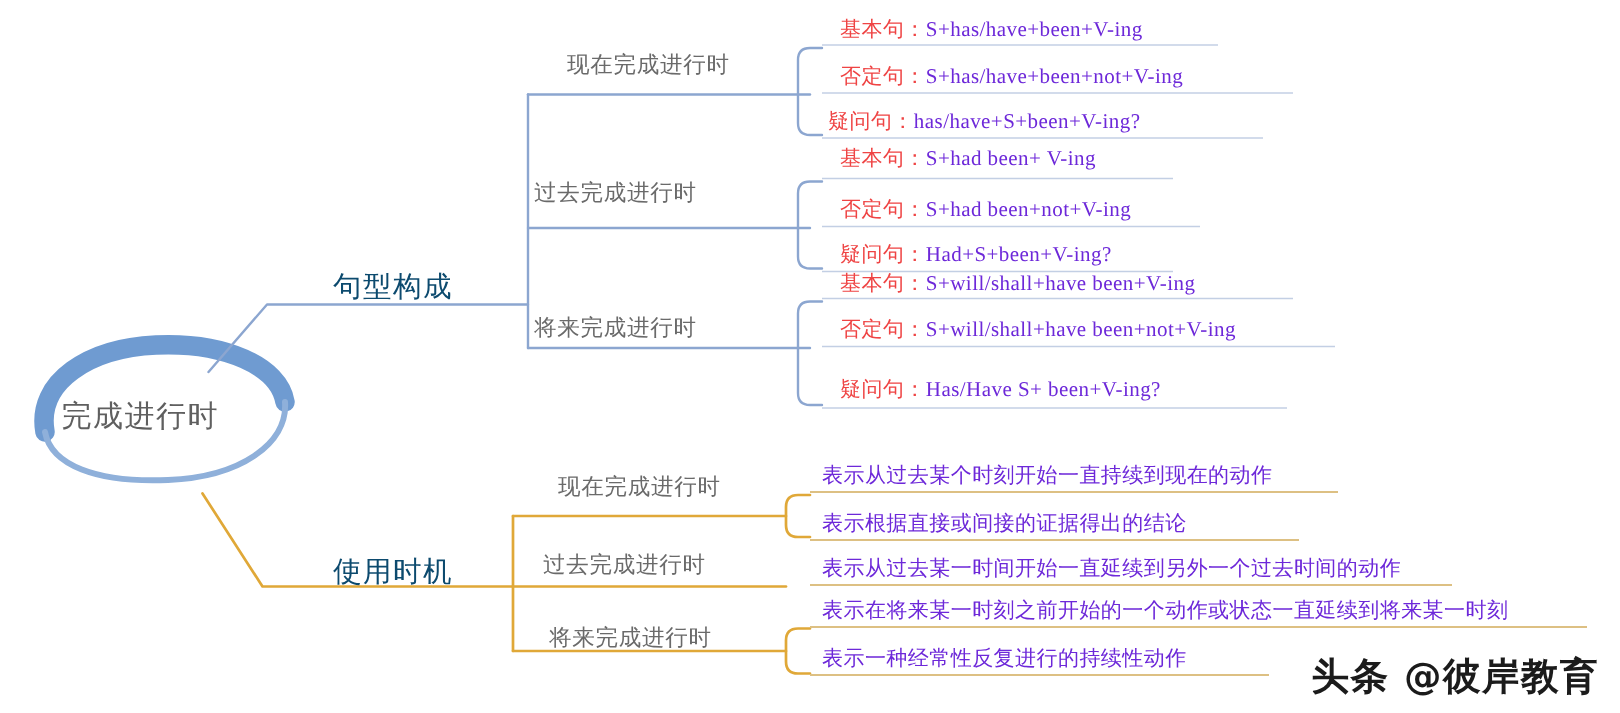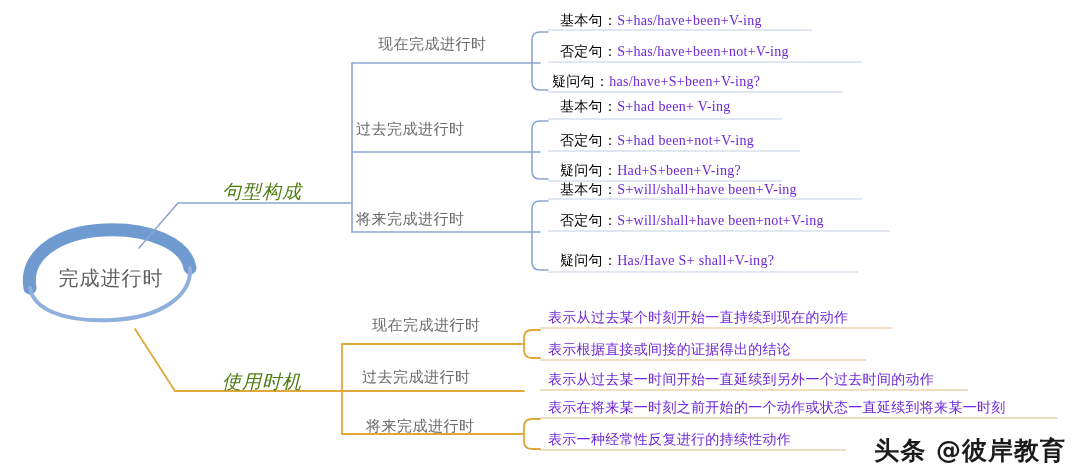--- a/index.html
+++ b/index.html
@@ -6,41 +6,41 @@
   body{
     width:1080px;height:475px;position:relative;overflow:hidden;
     font-family:"Liberation Serif","DejaVu Serif",serif;
     color:#6b6b6b;
   }
   #canvas{position:absolute;inset:0;width:1080px;height:475px;}
   .lbl{position:absolute;white-space:nowrap;line-height:1;}
 
   
   #root-label{
-    left:41px;top:268px;width:140px;text-align:center;
+    left:41px;top:268px;width:140px;text-align:left;
     font-size:20px;color:#5f5f5f;letter-spacing:1px;
   }
 
   
-  .branch-label{font-size:19px;color:#4d7c0f;letter-spacing:1px;font-style:italic;}
+  .branch-label{font-size:19px;color:#0c4a6e;letter-spacing:1px;}
   #branch-label-0{left:222px;top:182px;}
   #branch-label-1{left:222px;top:372px;}
 
   
   .sub-label{font-size:15px;color:#6a6a6a;letter-spacing:.5px;}
   #sub-0-0{left:378px;top:37px;}
   #sub-0-1{left:356px;top:122px;}
   #sub-0-2{left:356px;top:212px;}
   #sub-1-0{left:372px;top:318px;}
   #sub-1-1{left:362px;top:370px;}
   #sub-1-2{left:366px;top:419px;}
 
   
   .leaf{font-size:14px;color:#6e6e6e;letter-spacing:.3px;}
-  .leaf .k{color:#000000;}
+  .leaf .k{color:#ef4444;}
   .leaf .v{font-family:"Liberation Serif","DejaVu Serif",serif;color:#6d28d9;}
 
   #w-mark{
     position:absolute;right:14px;bottom:8px;
     font-family:"DejaVu Sans","Liberation Sans",sans-serif;
     font-size:25px;font-weight:bold;color:#1b1b1b;letter-spacing:1px;
     white-space:nowrap;
     text-align:right;
   }
 </style>
@@ -132,21 +132,21 @@
 <div class="lbl leaf" style="left:560px;top:14px"><span class="k">基本句：</span><span class="v">S+has/have+been+V-ing</span></div>
 <div class="lbl leaf" style="left:560px;top:45px"><span class="k">否定句：</span><span class="v">S+has/have+been+not+V-ing</span></div>
 <div class="lbl leaf" style="left:552px;top:75px"><span class="k">疑问句：</span><span class="v">has/have+S+been+V-ing?</span></div>
 
 <div class="lbl leaf" style="left:560px;top:100px"><span class="k">基本句：</span><span class="v">S+had been+ V-ing</span></div>
 <div class="lbl leaf" style="left:560px;top:134px"><span class="k">否定句：</span><span class="v">S+had been+not+V-ing</span></div>
 <div class="lbl leaf" style="left:560px;top:164px"><span class="k">疑问句：</span><span class="v">Had+S+been+V-ing?</span></div>
 
 <div class="lbl leaf" style="left:560px;top:183px"><span class="k">基本句：</span><span class="v">S+will/shall+have been+V-ing</span></div>
 <div class="lbl leaf" style="left:560px;top:214px"><span class="k">否定句：</span><span class="v">S+will/shall+have been+not+V-ing</span></div>
-<div class="lbl leaf" style="left:560px;top:254px"><span class="k">疑问句：</span><span class="v">Has/Have S+ shall+V-ing?</span></div>
+<div class="lbl leaf" style="left:560px;top:254px"><span class="k">疑问句：</span><span class="v">Has/Have S+ been+V-ing?</span></div>
 
 <div class="lbl leaf" style="left:548px;top:311px"><span class="v">表示从过去某个时刻开始一直持续到现在的动作</span></div>
 <div class="lbl leaf" style="left:548px;top:343px"><span class="v">表示根据直接或间接的证据得出的结论</span></div>
 <div class="lbl leaf" style="left:548px;top:373px"><span class="v">表示从过去某一时间开始一直延续到另外一个过去时间的动作</span></div>
 <div class="lbl leaf" style="left:548px;top:401px"><span class="v">表示在将来某一时刻之前开始的一个动作或状态一直延续到将来某一时刻</span></div>
 <div class="lbl leaf" style="left:548px;top:433px"><span class="v">表示一种经常性反复进行的持续性动作</span></div>
 
 <div id="w-mark">头条 @彼岸教育</div>
 
 </body></html>

